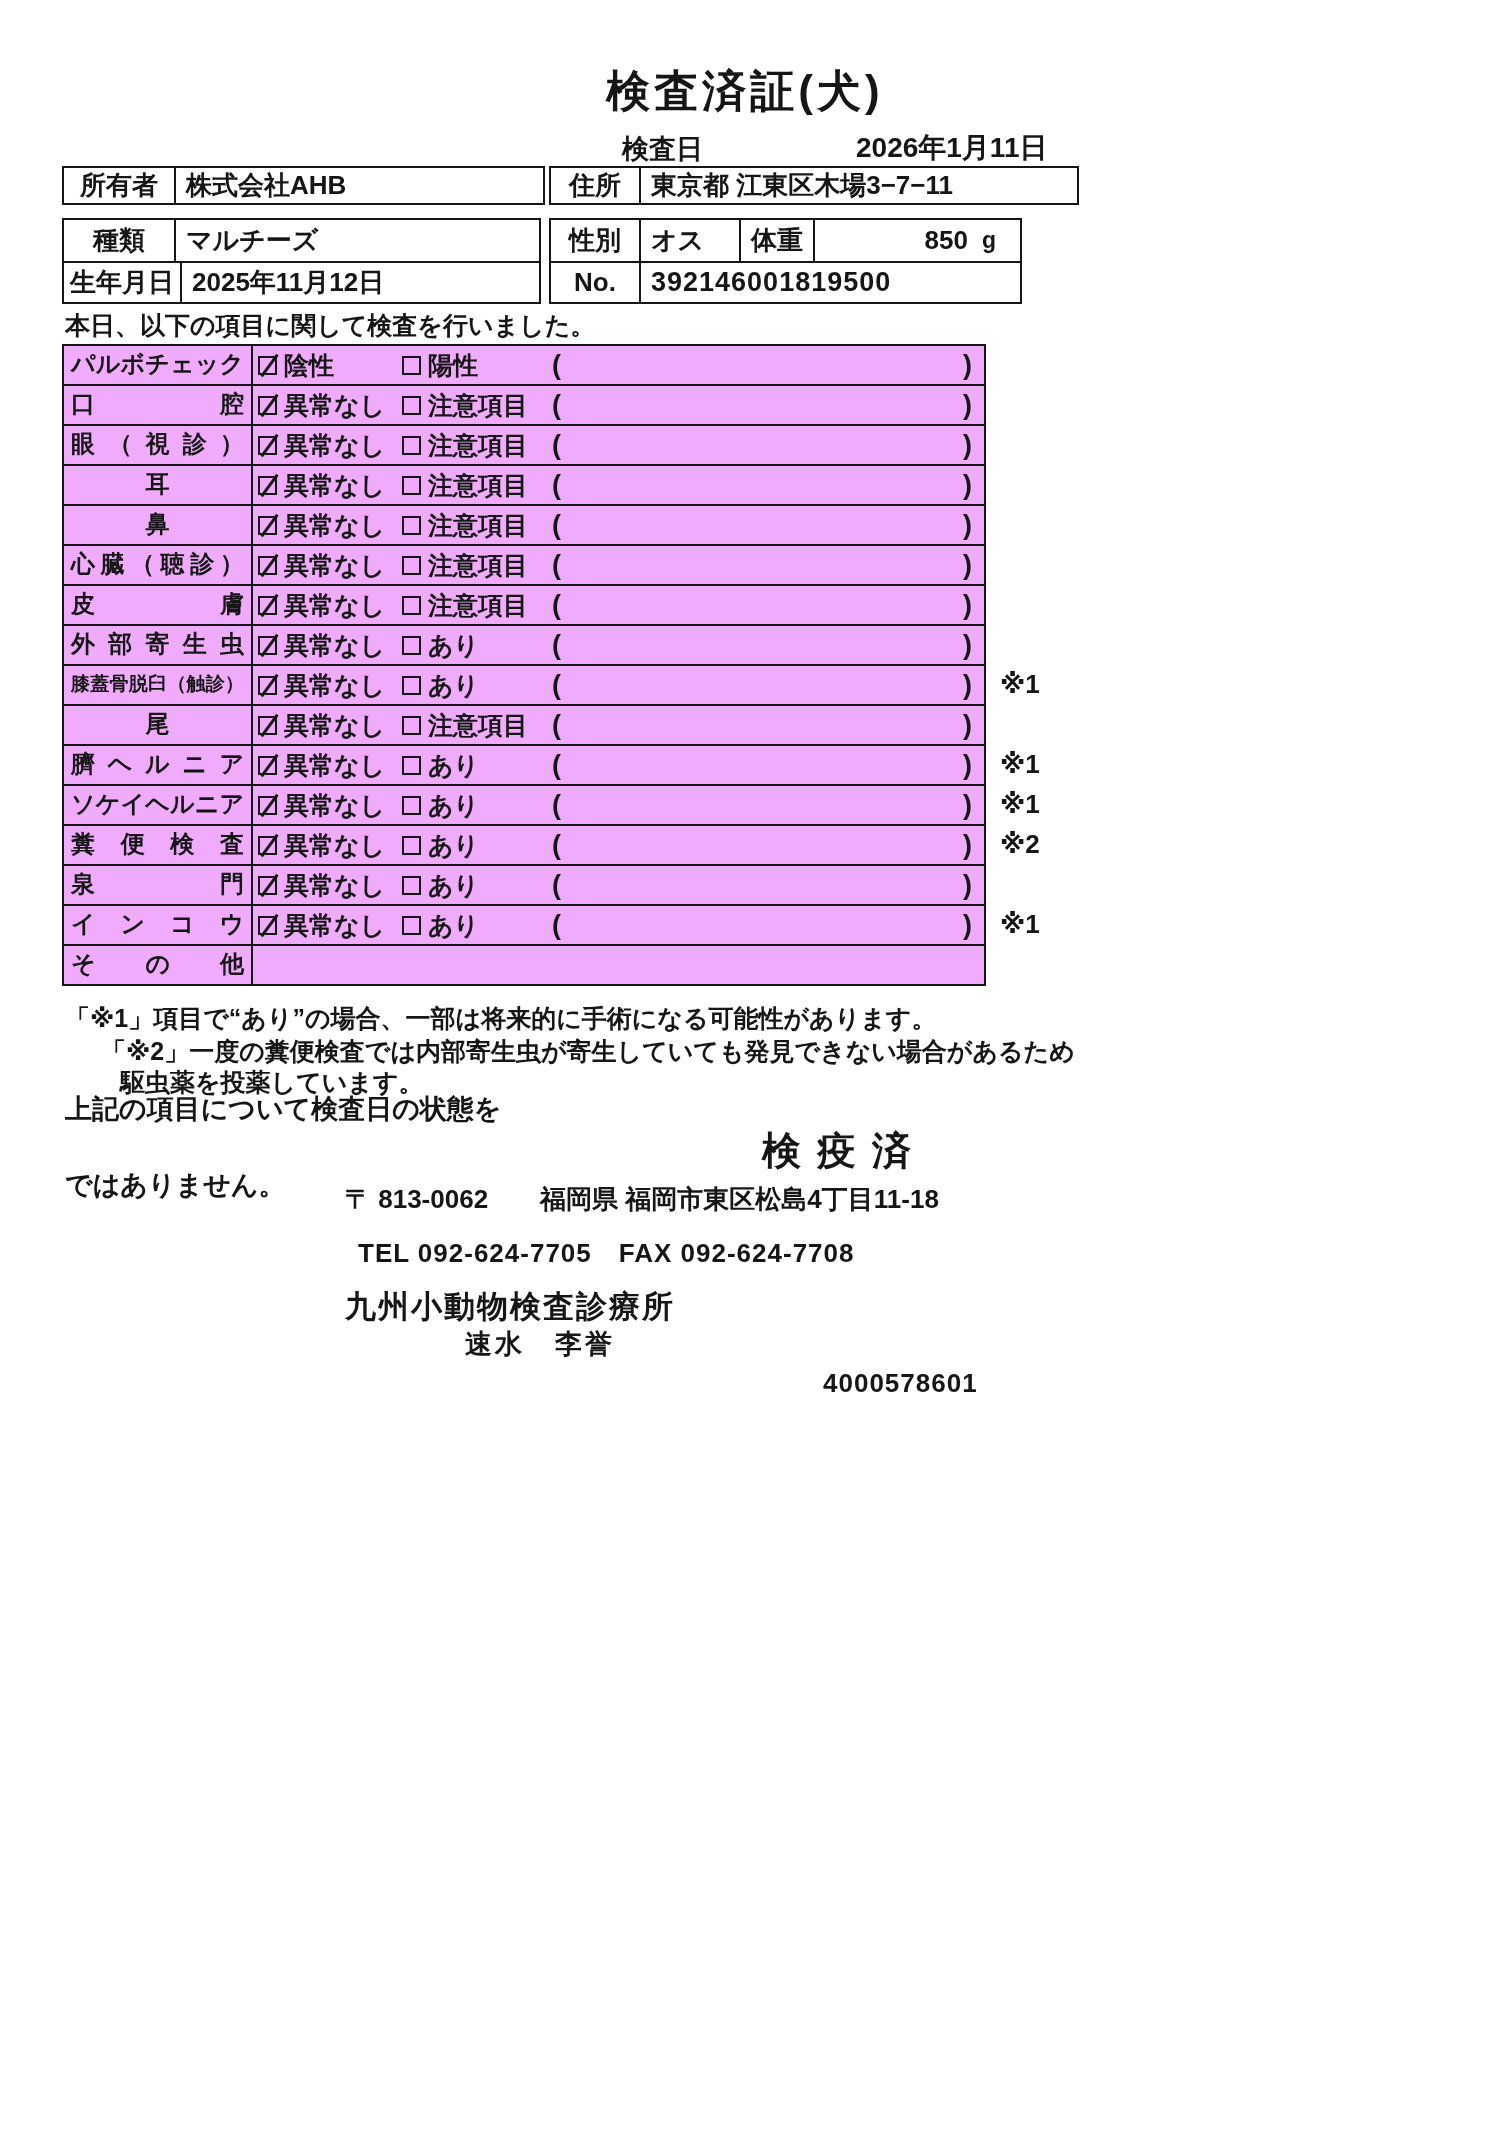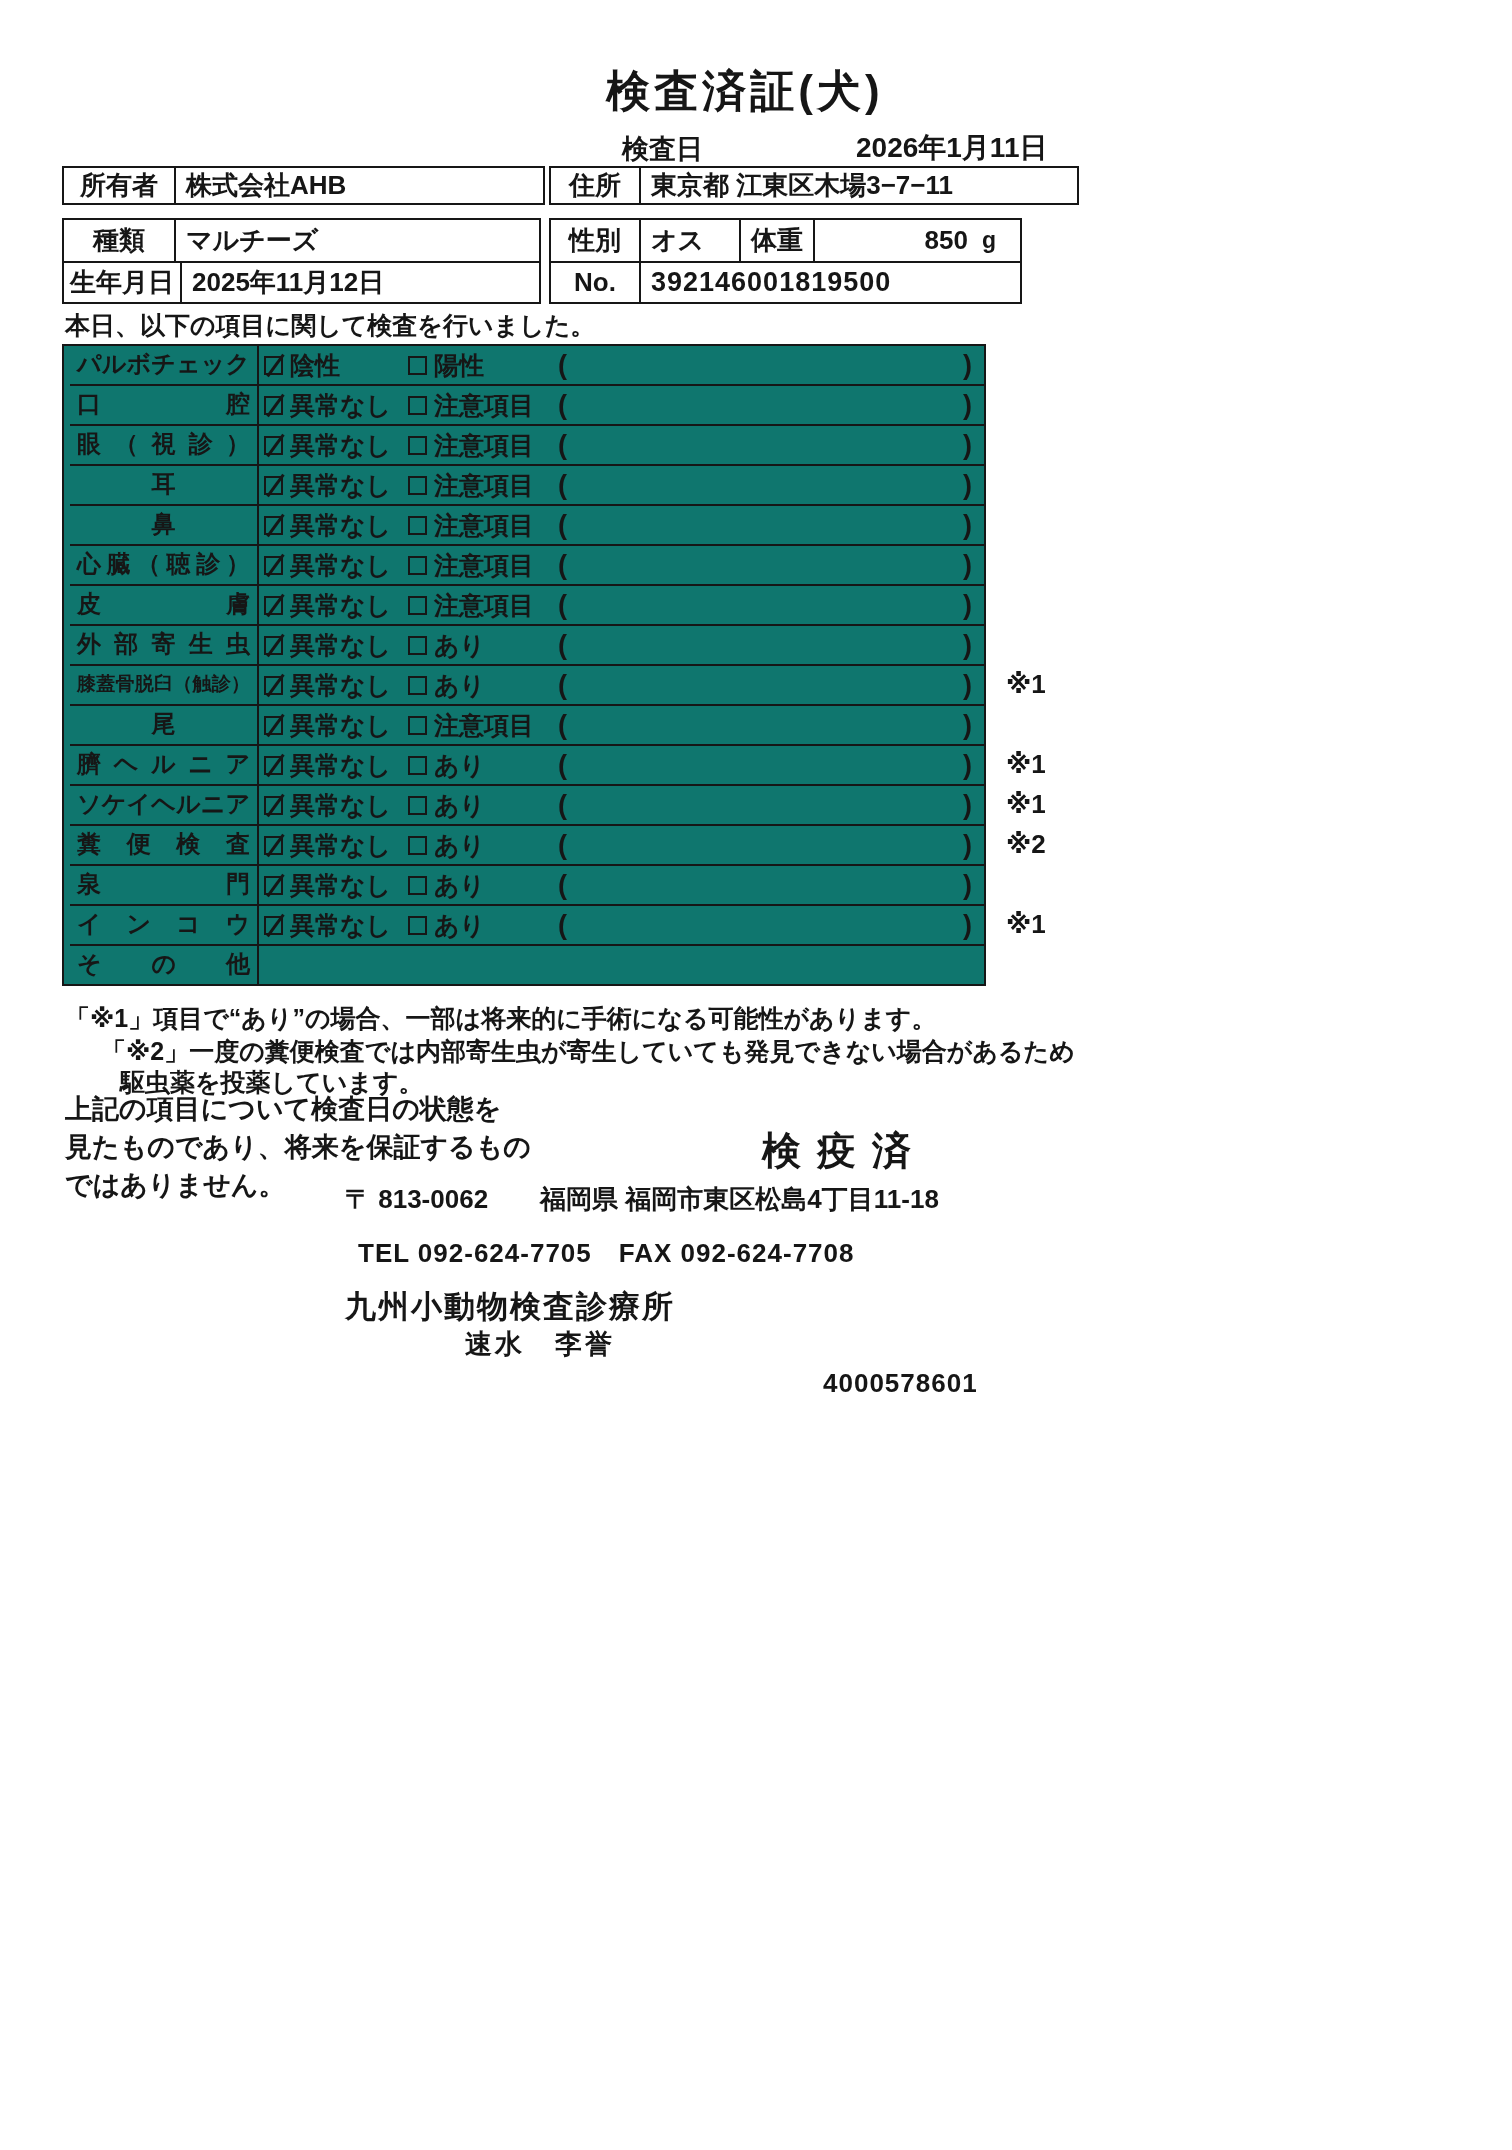--- a/index.html
+++ b/index.html
@@ -33,21 +33,21 @@
   .cell.val{flex:1;}
   .cell.num{font-size:27px;letter-spacing:1px;}
   .cell.wval{flex:1;justify-content:flex-end;padding-right:24px;align-items:center;}
   .unit{font-size:23px;margin-left:14px;}
 
   .intro{top:309px;left:65px;font-size:25px;}
 
   
   .itable{
     position:absolute;left:62px;top:344px;width:924px;
-    border:2px solid #161616;box-sizing:border-box;background:#0f766e;padding-left:6px;
+    border:2px solid #161616;box-sizing:border-box;background:#f0abfc;
   }
   .irow{display:flex;align-items:stretch;height:38px;position:relative;}
   .irow + .irow{border-top:2px solid #161616;}
   .iname{
     flex:0 0 189px;border-right:2px solid #161616;box-sizing:border-box;
     padding:0 7px;font-size:24px;line-height:36px;
     text-align:justify;text-align-last:justify;overflow:hidden;white-space:nowrap;
   }
   .iname.center{text-align:center;text-align-last:center;}
   .iname.small{font-size:19px;}
@@ -379,21 +379,20 @@
         <div class="iname">その他</div>
         <div class="icontent"></div>
       </div>
     </div>
 
   <div class="abs note n1">「※1」項目で“あり”の場合、一部は将来的に手術になる可能性があります。</div>
   <div class="abs note n2">「※2」一度の糞便検査では内部寄生虫が寄生していても発見できない場合があるため</div>
   <div class="abs note n3">駆虫薬を投薬しています。</div>
 
   <div class="abs statement s1">上記の項目について検査日の状態を</div>
-  <div class="abs statement s2">見たものであり、将来を保証するもの</div>
   <div class="abs statement s3">ではありません。</div>
 
   <div class="abs stamp">検疫済</div>
 
   <div class="abs postal">〒 813-0062　　福岡県 福岡市東区松島4丁目11-18</div>
   <div class="abs telfax">TEL 092-624-7705　FAX 092-624-7708</div>
   <div class="abs clinic">九州小動物検査診療所</div>
   <div class="abs vet">速水　李誉</div>
   <div class="abs doccode">4000578601</div>
 

